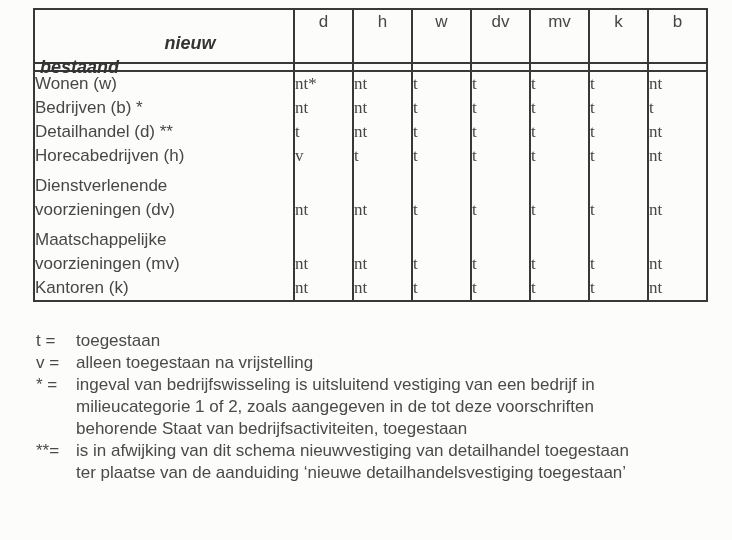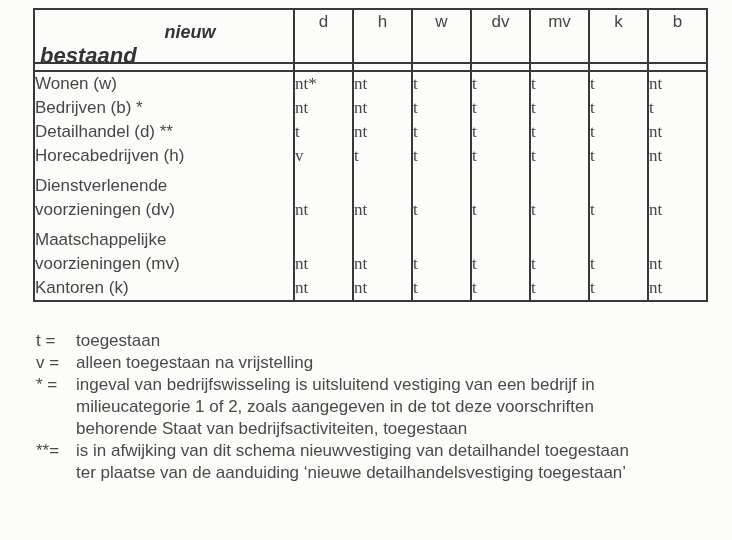--- a/index.html
+++ b/index.html
@@ -29,24 +29,24 @@
     color: #474747;
   }
   col.c-label { width: 260px; }
   col.c-val   { width: 59px; }
 
   tr.head th { height: 52px; border-bottom: 2px solid #383838; vertical-align: top; }
   th.corner { text-align: left; }
   .corner-wrap { display: flex; flex-direction: column; justify-content: space-between; height: 52px; }
   .corner-top {
     font-weight: bold; font-style: italic; font-size: 18px;
-    text-align: center; padding-left: 52px; padding-top: 10px; color: #333;
+    text-align: center; padding-left: 52px; padding-top: 10px; color: #333; margin-top: 11px;
   }
   .corner-bottom {
-    font-weight: bold; font-style: italic; font-size: 22px;
+    font-weight: bold; font-style: italic; font-size: 18px;
     padding-left: 5px; padding-bottom: 18px; color: #333;
   }
   th.colhead {
     text-align: center; font-size: 18px; padding-top: 5px; color: #3f3f3f;
     border-left: 2px solid #383838;
   }
 
   tr.gap td { height: 6px; line-height: 6px; }
   tr.gap td.v { border-left: 2px solid #383838; }
 

